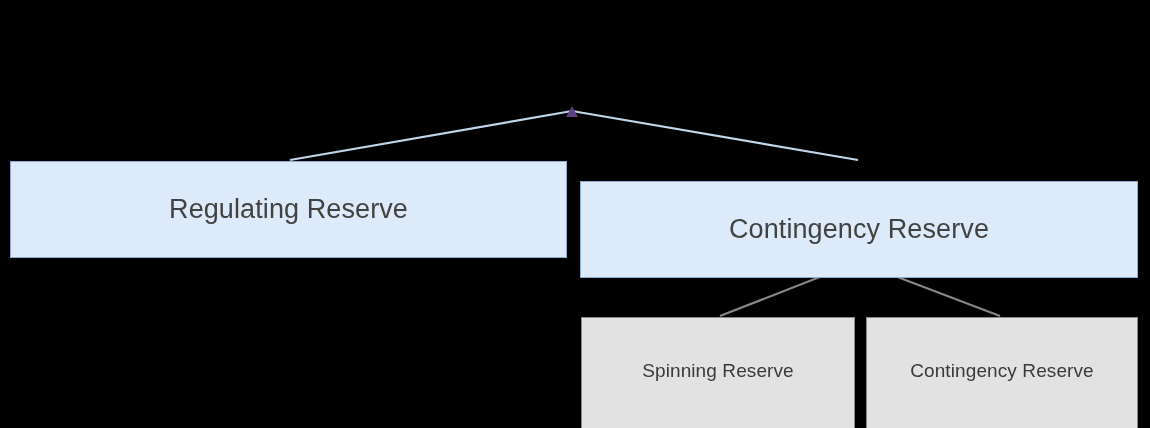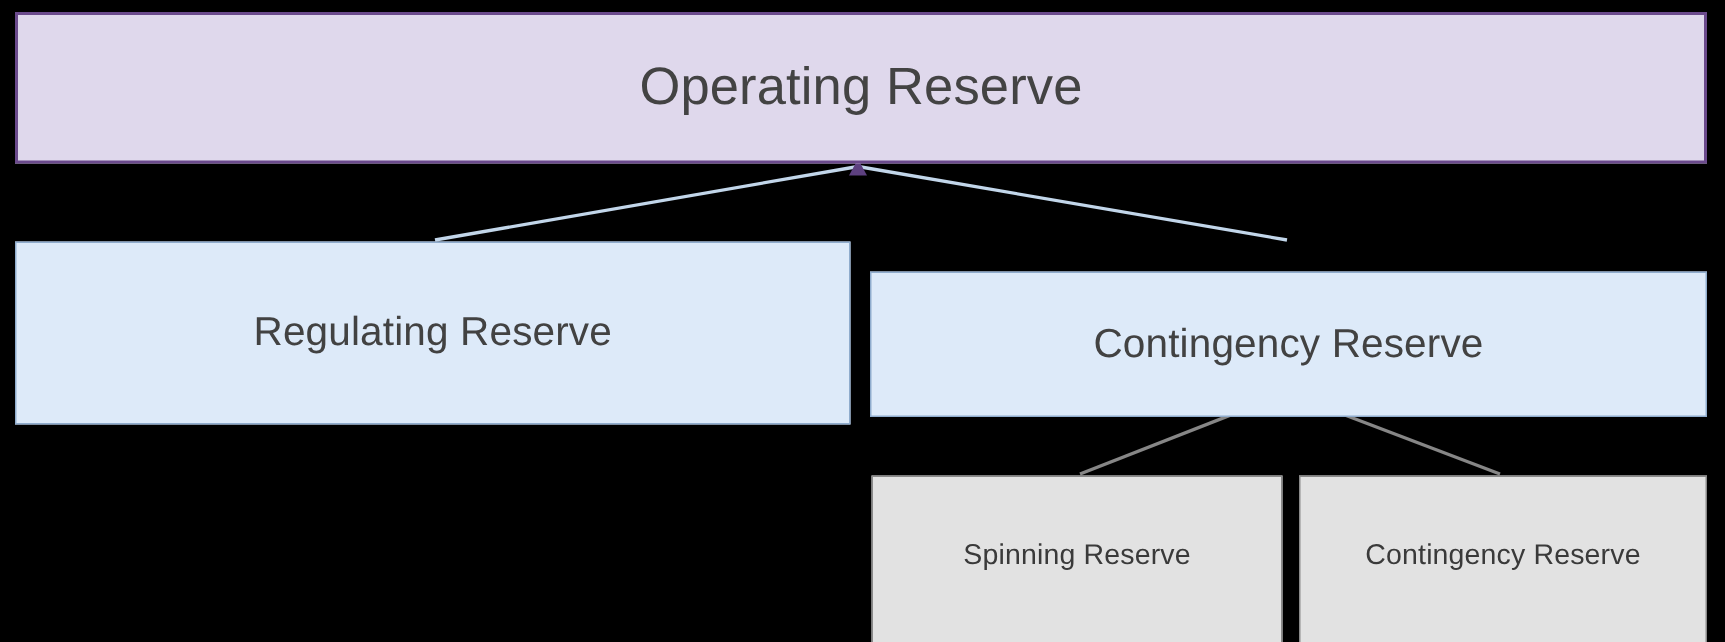--- a/index.html
+++ b/index.html
@@ -52,21 +52,21 @@
     font-size: 35px;
     font-weight: 400;
     color: #434343;
   }
 
   
   #node-regulating-reserve {
     left: 10px;
     top: 161px;
     width: 557px;
-    height: 122px;
+    height: 97px;
     background: #ddeaf9;
     border: 1px solid #8faccd;
   }
   #node-contingency-reserve {
     left: 580px;
     top: 161px;
     width: 558px;
     height: 97px;
     background: #ddeaf9;
     border: 1px solid #8faccd;
@@ -117,23 +117,20 @@
 
     <polygon points="572,106 566,117 578,117" fill="#5d4080"></polygon>
 
     <line x1="858" y1="262" x2="720" y2="316" stroke="#868686" stroke-width="2.2"></line>
 
     <line x1="858" y1="262" x2="1000" y2="316" stroke="#868686" stroke-width="2.2"></line>
 
     <circle cx="858" cy="261" r="6" fill="#a8c6e4"></circle>
   </svg>
 
-  <div class="node" id="node-operating-reserve">
-    <span class="node-label">Operating Reserve</span>
-  </div>
 
   <div class="node" id="node-regulating-reserve">
     <span class="node-label">Regulating Reserve</span>
   </div>
 
   <div class="node" id="node-contingency-reserve">
     <span class="node-label">Contingency Reserve</span>
   </div>
 
   <div class="node" id="node-spinning-reserve">

